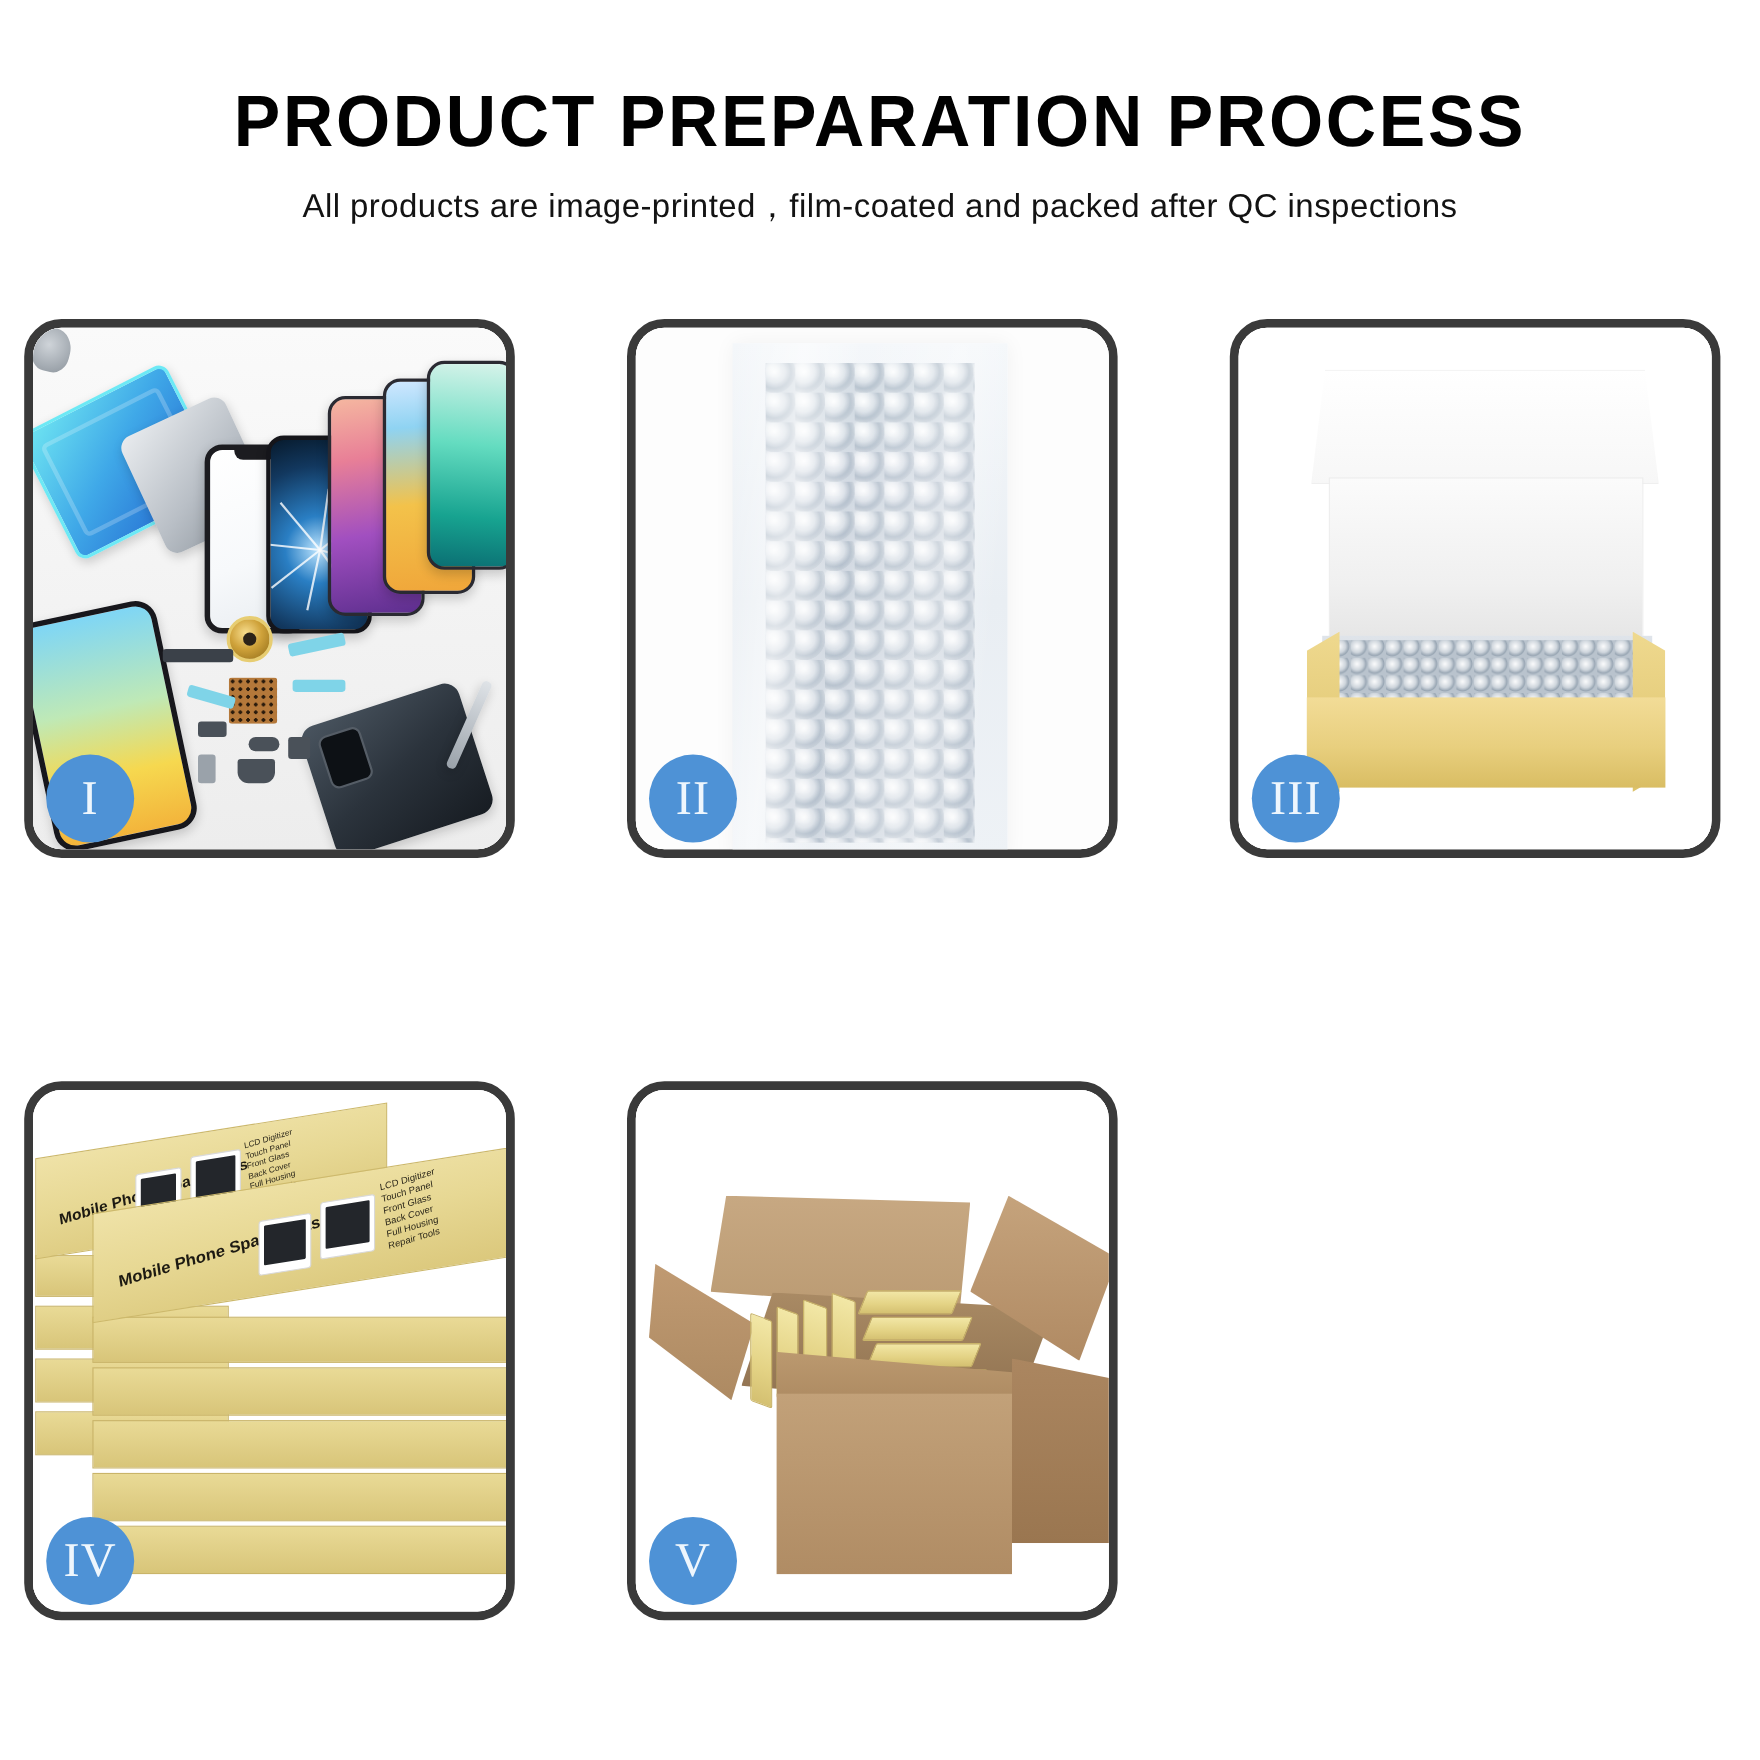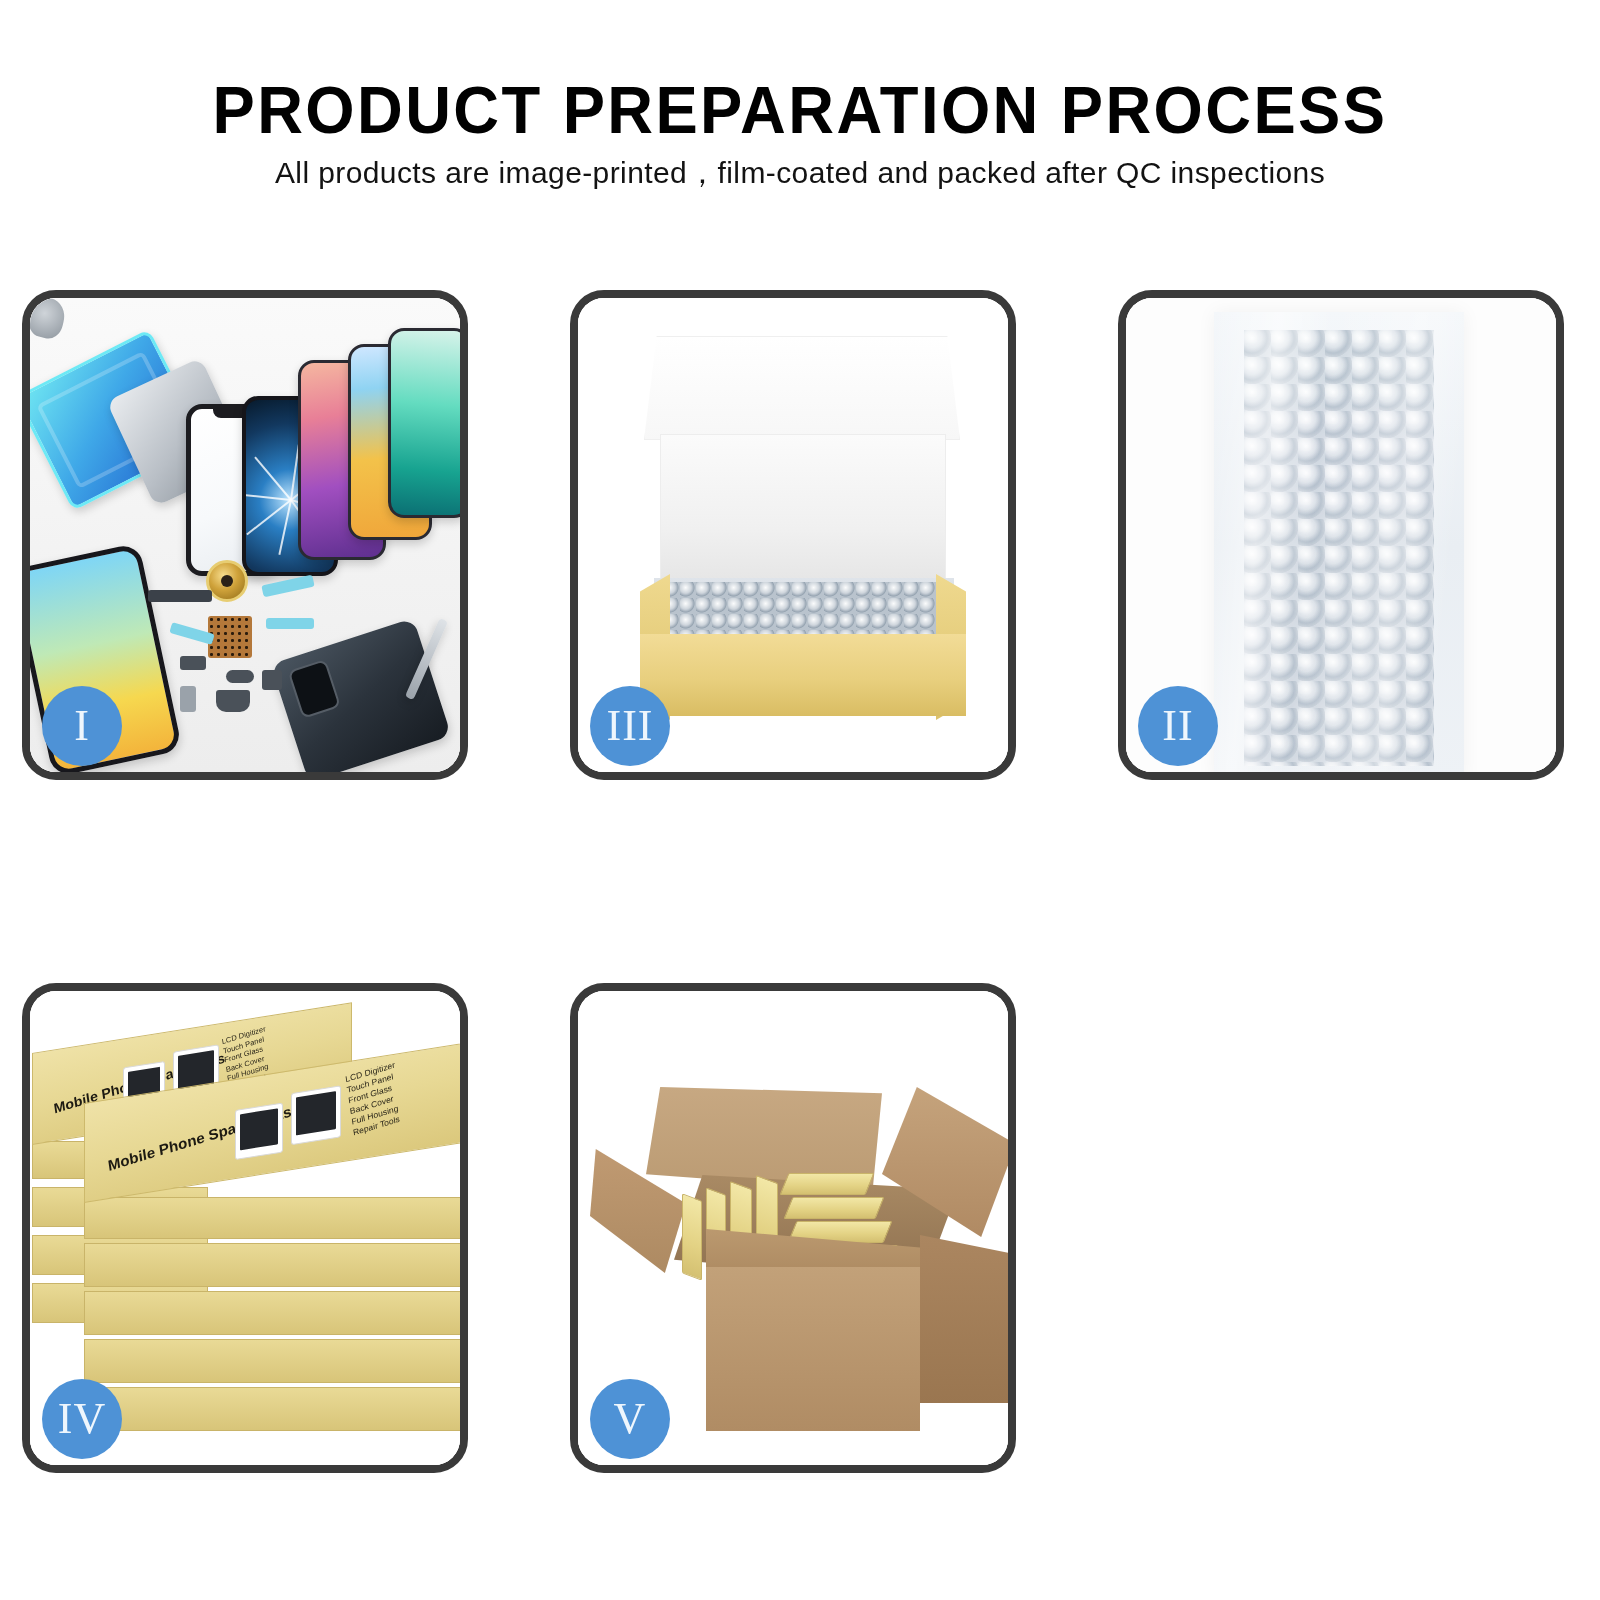--- a/index.html
+++ b/index.html
@@ -32,21 +32,21 @@
     font-family: "Liberation Sans", sans-serif;
     font-size: 66px;
     font-weight: 700;
     letter-spacing: 2.5px;
     color: #010101;
     line-height: 1.04;
     transform: scaleX(0.96);
     white-space: nowrap;
   }
   .subtitle {
-    margin-top: 8px;
+    margin-top: 22px;
     font-family: "Liberation Sans", sans-serif;
     font-size: 30px;
     font-weight: 400;
     letter-spacing: 0.4px;
     color: #131313;
     white-space: nowrap;
   }
 
   
   .grid {
@@ -410,42 +410,42 @@
           <div class="mini" style="left:232px; top:372px; width:20px; height:20px;"></div>
           <div class="mini" style="left:150px; top:388px; width:16px; height:26px; background:#9aa2aa;"></div>
           <div class="mini" style="left:186px; top:392px; width:34px; height:22px; border-radius:3px 3px 10px 10px;"></div>
         </div>
         <div class="badge">I</div>
       </div>
     </div>
 
     <div class="panel">
       <div class="panel-inner">
+        <div class="scene-bubble">
+          <div class="pouch">
+            <div class="bubbles"></div>
+            <div class="pouch-sheen"></div>
+          </div>
+        </div>
+        <div class="badge">II</div>
+      </div>
+    </div>
+
+    <div class="panel">
+      <div class="panel-inner">
         <div class="scene-mailer">
           <div class="lid-back"></div>
           <div class="lid-face"></div>
           <div class="box-interior"></div>
           <div class="bubble-sheet"></div>
           <div class="box-left-flap"></div>
           <div class="box-right-flap"></div>
           <div class="box-front"></div>
         </div>
         <div class="badge">III</div>
-      </div>
-    </div>
-
-    <div class="panel">
-      <div class="panel-inner">
-        <div class="scene-bubble">
-          <div class="pouch">
-            <div class="bubbles"></div>
-            <div class="pouch-sheen"></div>
-          </div>
-        </div>
-        <div class="badge">II</div>
       </div>
     </div>
 
     <div class="panel">
       <div class="panel-inner">
         <div class="scene-stack">
 
           <div class="gbox-side" style="left:2px; top:150px; width:176px; height:38px;"></div>
           <div class="gbox-side" style="left:2px; top:196px; width:176px; height:40px;"></div>
           <div class="gbox-side" style="left:2px; top:244px; width:176px; height:40px;"></div>

